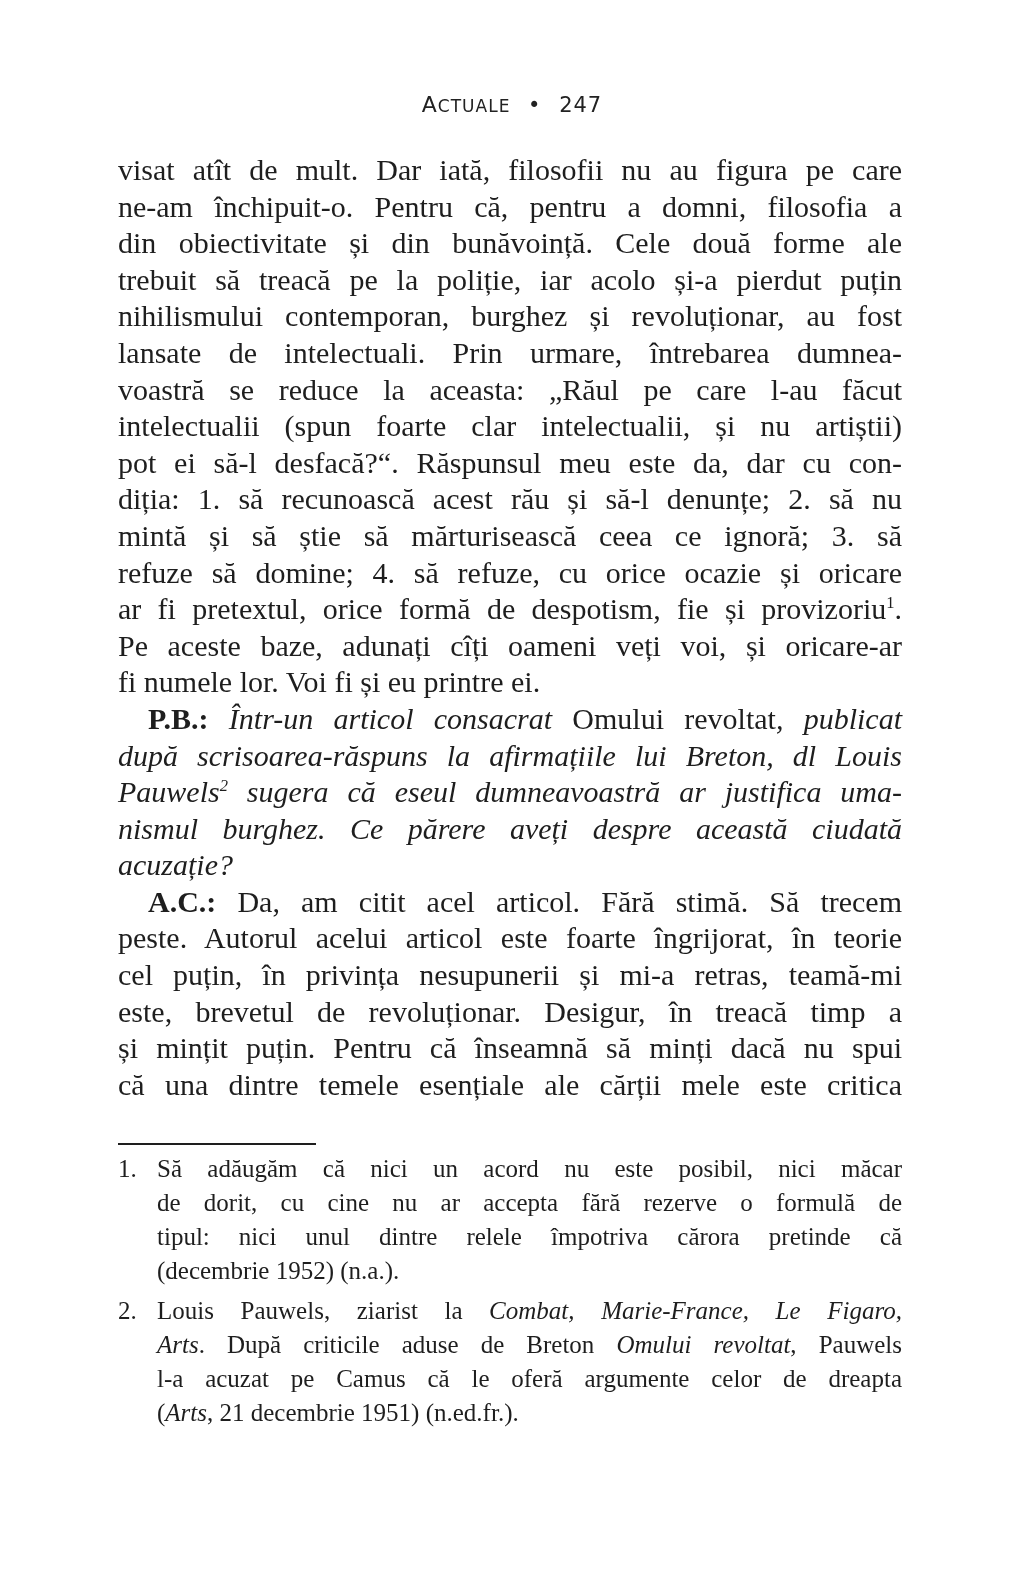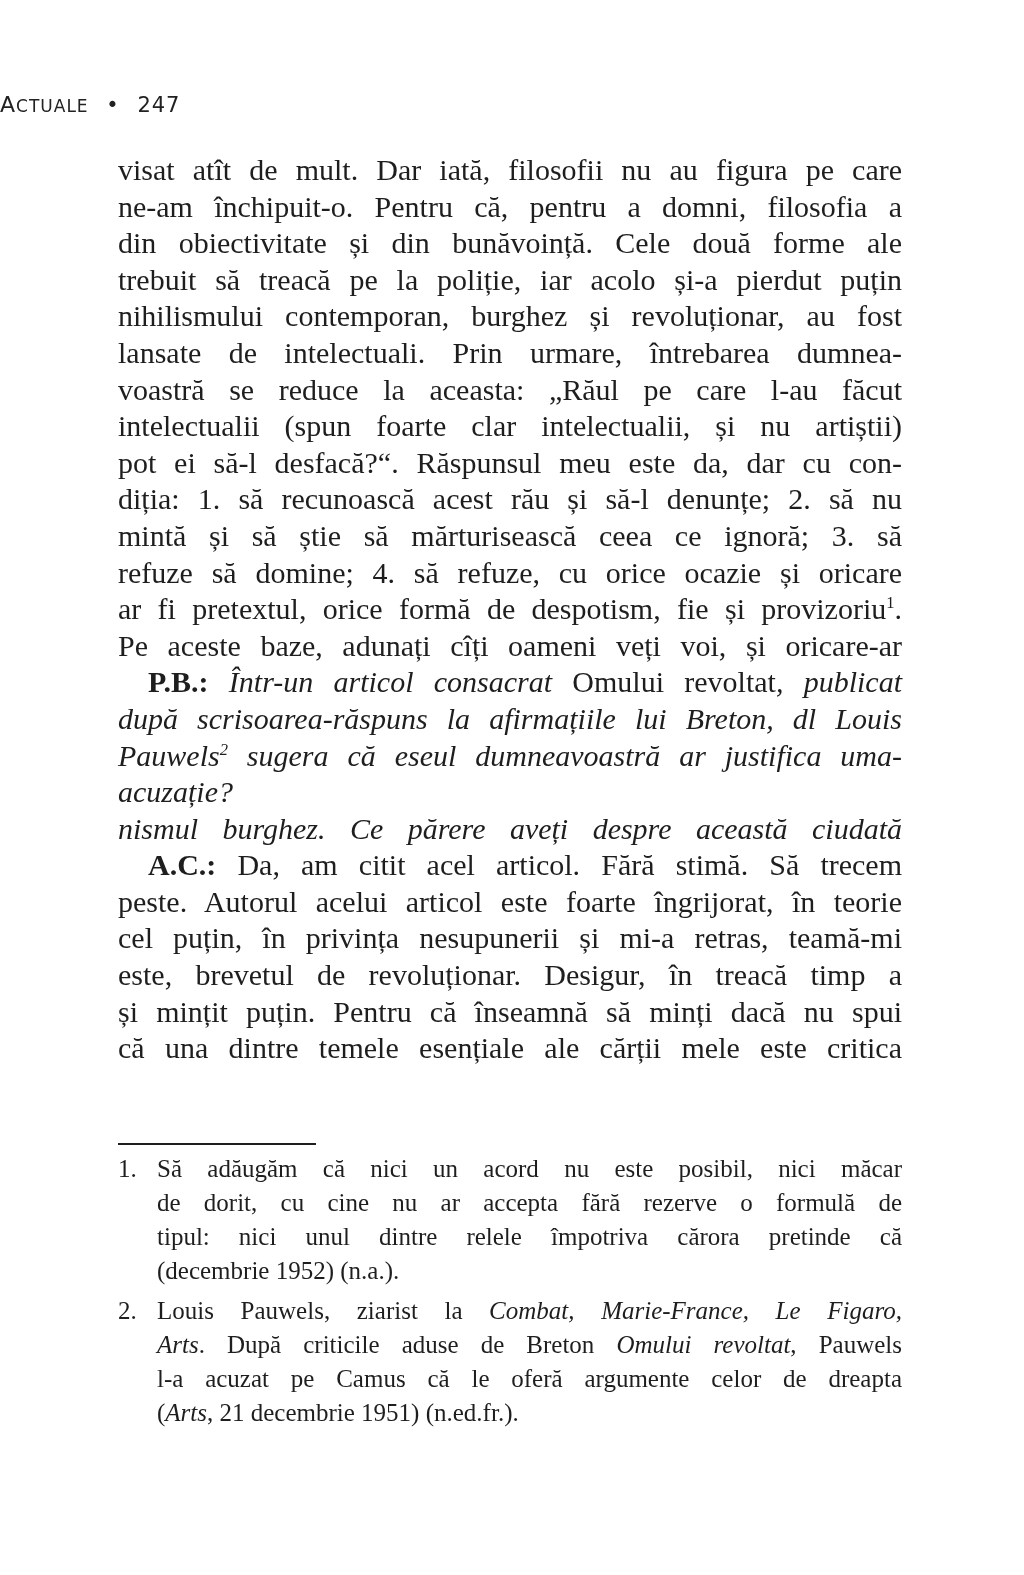--- a/index.html
+++ b/index.html
@@ -1,18 +1,18 @@
 <!DOCTYPE html>
 <html><head>
   <meta charset="utf-8">
   <style>
     html, body { margin: 0; padding: 0; background: #ffffff; }
     body { width: 1024px; height: 1575px; position: relative; overflow: hidden; color: #1e1e1e; }
     .header {
-      position: absolute; top: 92px; left: 0; width: 1024px; 
+      position: absolute; top: 92px; left: 0; width: 1024px; text-align: center;
       font-family: "DejaVu Sans", sans-serif; font-size: 21px; letter-spacing: 1px; color: #222;
     }
     .header .sc-big { font-size: 22px; }
     .header .sc-small { font-size: 17px; }
     .header .bullet { margin: 0 10px; }
     .body-text {
       position: absolute; left: 118px; width: 784px; top: 152px;
       font-family: "Liberation Serif", serif; font-size: 30px; color: #1e1e1e;
     }
     .line {
@@ -54,28 +54,29 @@
     <div class="line">nihilismului contemporan, burghez și revoluționar, au fost</div>
     <div class="line">lansate de intelectuali. Prin urmare, întrebarea dumnea-</div>
     <div class="line">voastră se reduce la aceasta: „Răul pe care l-au făcut</div>
     <div class="line">intelectualii (spun foarte clar intelectualii, și nu artiștii)</div>
     <div class="line">pot ei să-l desfacă?“. Răspunsul meu este da, dar cu con-</div>
     <div class="line">diția: 1. să recunoască acest rău și să-l denunțe; 2. să nu</div>
     <div class="line">mintă și să știe să mărturisească ceea ce ignoră; 3. să</div>
     <div class="line">refuze să domine; 4. să refuze, cu orice ocazie și oricare</div>
     <div class="line"><span>ar fi pretextul, orice formă de despotism, fie și provizoriu</span><sup>1</sup><span>.</span></div>
     <div class="line">Pe aceste baze, adunați cîți oameni veți voi, și oricare-ar</div>
+    <div class="line last">fi numele lor. Voi fi și eu printre ei.</div>
   </div>
 
   <div>
     <div class="line indent"><span class="bold">P.B.:</span><span class="ital"> Într-un articol consacrat </span><span>Omului revoltat</span><span class="ital">, publicat</span></div>
     <div class="line ital">după scrisoarea-răspuns la afirmațiile lui Breton, dl Louis</div>
     <div class="line ital"><span>Pauwels</span><sup>2</sup><span> sugera că eseul dumneavoastră ar justifica uma-</span></div>
+    <div class="line ital">nismul burghez. Ce părere aveți despre această ciudată</div>
     <div class="line ital last">acuzație?</div>
-    <div class="line ital">nismul burghez. Ce părere aveți despre această ciudată</div>
   </div>
 
   <div>
     <div class="line indent"><span class="bold">A.C.:</span><span> Da, am citit acel articol. Fără stimă. Să trecem</span></div>
     <div class="line">peste. Autorul acelui articol este foarte îngrijorat, în teorie</div>
     <div class="line">cel puțin, în privința nesupunerii și mi-a retras, teamă-mi</div>
     <div class="line">este, brevetul de revoluționar. Desigur, în treacă timp a</div>
     <div class="line">și mințit puțin. Pentru că înseamnă să minți dacă nu spui</div>
     <div class="line">că una dintre temele esențiale ale cărții mele este critica</div>
   </div>

